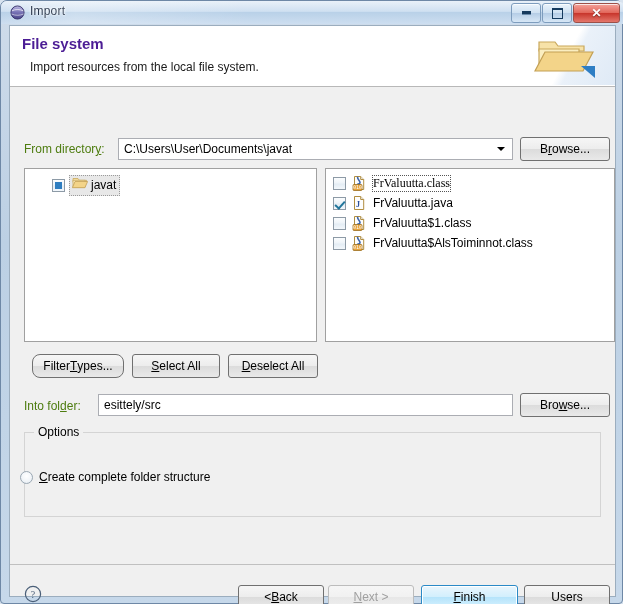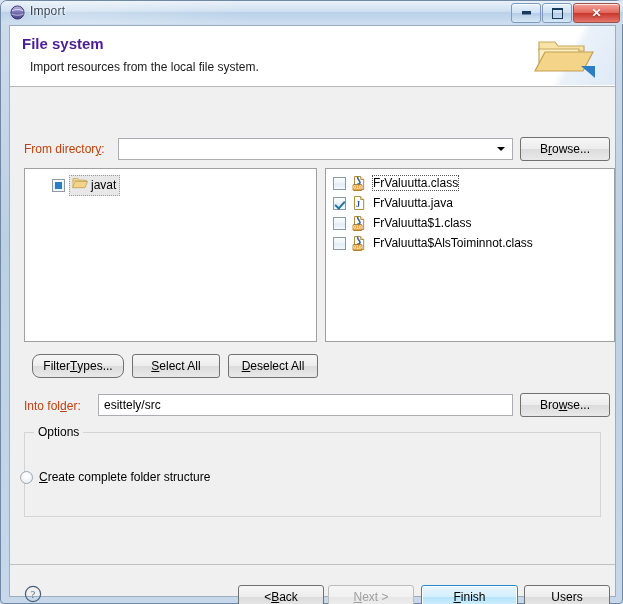--- a/index.html
+++ b/index.html
@@ -102,21 +102,21 @@
   #header-banner {
     position: absolute; right: 0; top: 0;
     width: 110px; height: 59px;
     background: linear-gradient(118deg, #ffffff 0%, #ffffff 55%, #eaf1f9 62%, #dfeaf6 100%);
   }
   #header-icon { position: absolute; right: 18px; top: 6px; }
 
   
   .lbl {
     position: absolute;
-    font-size: 12px; color: #c2410c;
+    font-size: 12px; color: #4d7c0f;
     white-space: nowrap;
   }
   .u { text-decoration: underline; }
 
   #fromdir-label { left: 14px; top: 116px; }
 
   .combo {
     position: absolute;
     left: 108px; top: 112px;
     width: 395px; height: 22px;
@@ -205,21 +205,21 @@
 
   .list-row {
     position: absolute; left: 7px;
     display: flex; align-items: center; gap: 5px;
     height: 18px;
   }
   .list-row .name {
     font-size: 12px; color: #000; white-space: nowrap;
     padding: 0 1px;
   }
-  .list-row.focused .name { border: 1px dotted #555; padding: 0; }
+  .list-row.focused .name { border: 1px dotted #555; padding: 0; font-family: Liberation Serif, serif; }
 
   
   .ficon { width: 16px; height: 16px; position: relative; flex: none; }
 
   
   #filter-types { left: 22px; top: 328px; width: 92px; height: 24px; border-radius: 8px; }
   #select-all   { left: 122px; top: 328px; width: 88px; height: 24px; }
   #deselect-all { left: 218px; top: 328px; width: 90px; height: 24px; }
 
   #intofolder-label { left: 14px; top: 373px; }
@@ -326,20 +326,21 @@
           <path d="M6 17 h40 v19 H6 z" fill="#fbeec0" stroke="#c9a85c" stroke-width="1.2"></path>
           <path d="M12 20 h48 l-10 19 H2 z" fill="#f3d489" stroke="#c3a055" stroke-width="1.2"></path>
           <path d="M48 34 L62 34 L62 46 Z" fill="#2e7ec4"></path>
         </svg>
       </span>
     </div>
 
     <div class="lbl" id="fromdir-label"><span>From director</span><span class="u">y</span><span>:</span></div>
 
     <div class="combo">
+      <span class="val">C:\Users\User\Documents\javat</span>
       <span class="arrow">
           <span class="tri-down"></span>
         </span>
     </div>
 
     <div class="btn" id="browse1">
         <span>B</span>
         <span class="u">r</span>
         <span>owse...</span>
       </div>

